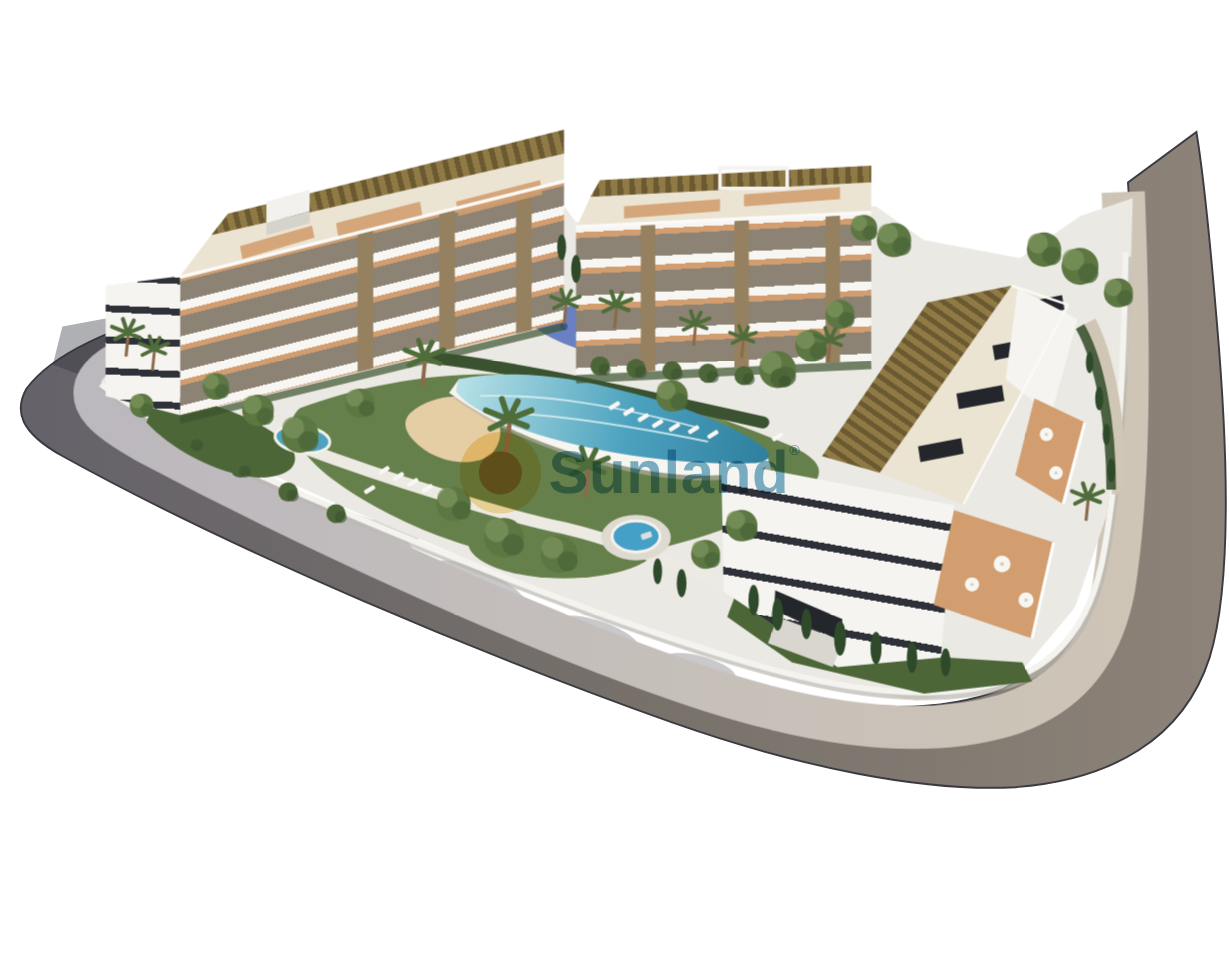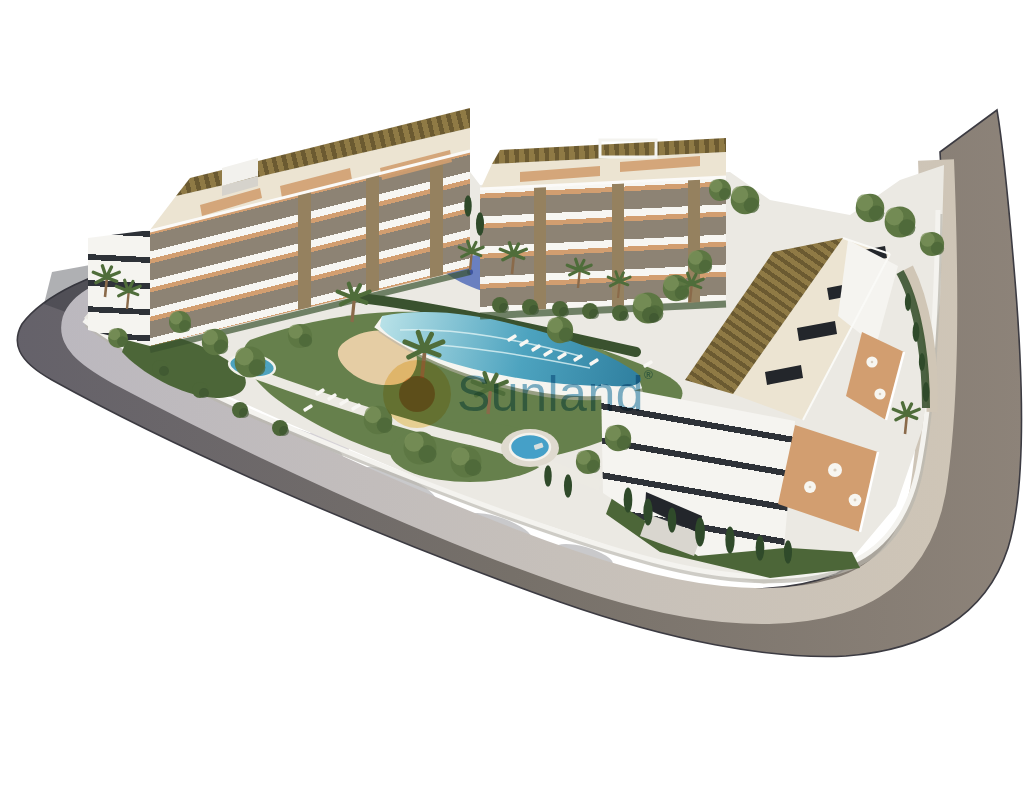--- a/index.html
+++ b/index.html
@@ -5,21 +5,21 @@
   html,body{margin:0;padding:0;background:#fff;}
   .stage{position:relative;width:1024px;height:800px;background:var(--background,#fff);overflow:hidden;
          font-family:"Liberation Sans", sans-serif;}
   .stage svg{position:absolute;inset:0;display:block;}
   .watermark{position:absolute;left:383px;top:360px;display:flex;align-items:center;
              pointer-events:none;mix-blend-mode:multiply;}
   .sun{position:relative;width:68px;height:68px;border-radius:50%;
        background:var(--sun-yellow,rgba(243,197,74,.5));flex:0 0 auto;}
   .sun-core{position:absolute;left:50%;top:50%;width:36px;height:36px;border-radius:50%;
             transform:translate(-50%,-50%);background:var(--sun-orange,rgba(227,130,57,.72));}
-  .wm-text{font-size:50px;font-weight:normal;letter-spacing:.5px;margin-left:6px;
+  .wm-text{font-size:50px;font-weight:bold;letter-spacing:.5px;margin-left:6px;
            color:var(--watermark-blue,rgba(47,133,173,.62));}
   .wm-reg{font-size:12px;font-weight:bold;color:var(--watermark-blue,rgba(47,133,173,.62));
           align-self:flex-start;margin-top:8px;}
 </style>
 </head>
 <body>
 
 <div class="stage">
 <svg width="1024" height="800" viewBox="0 0 1024 800">
   <defs>

